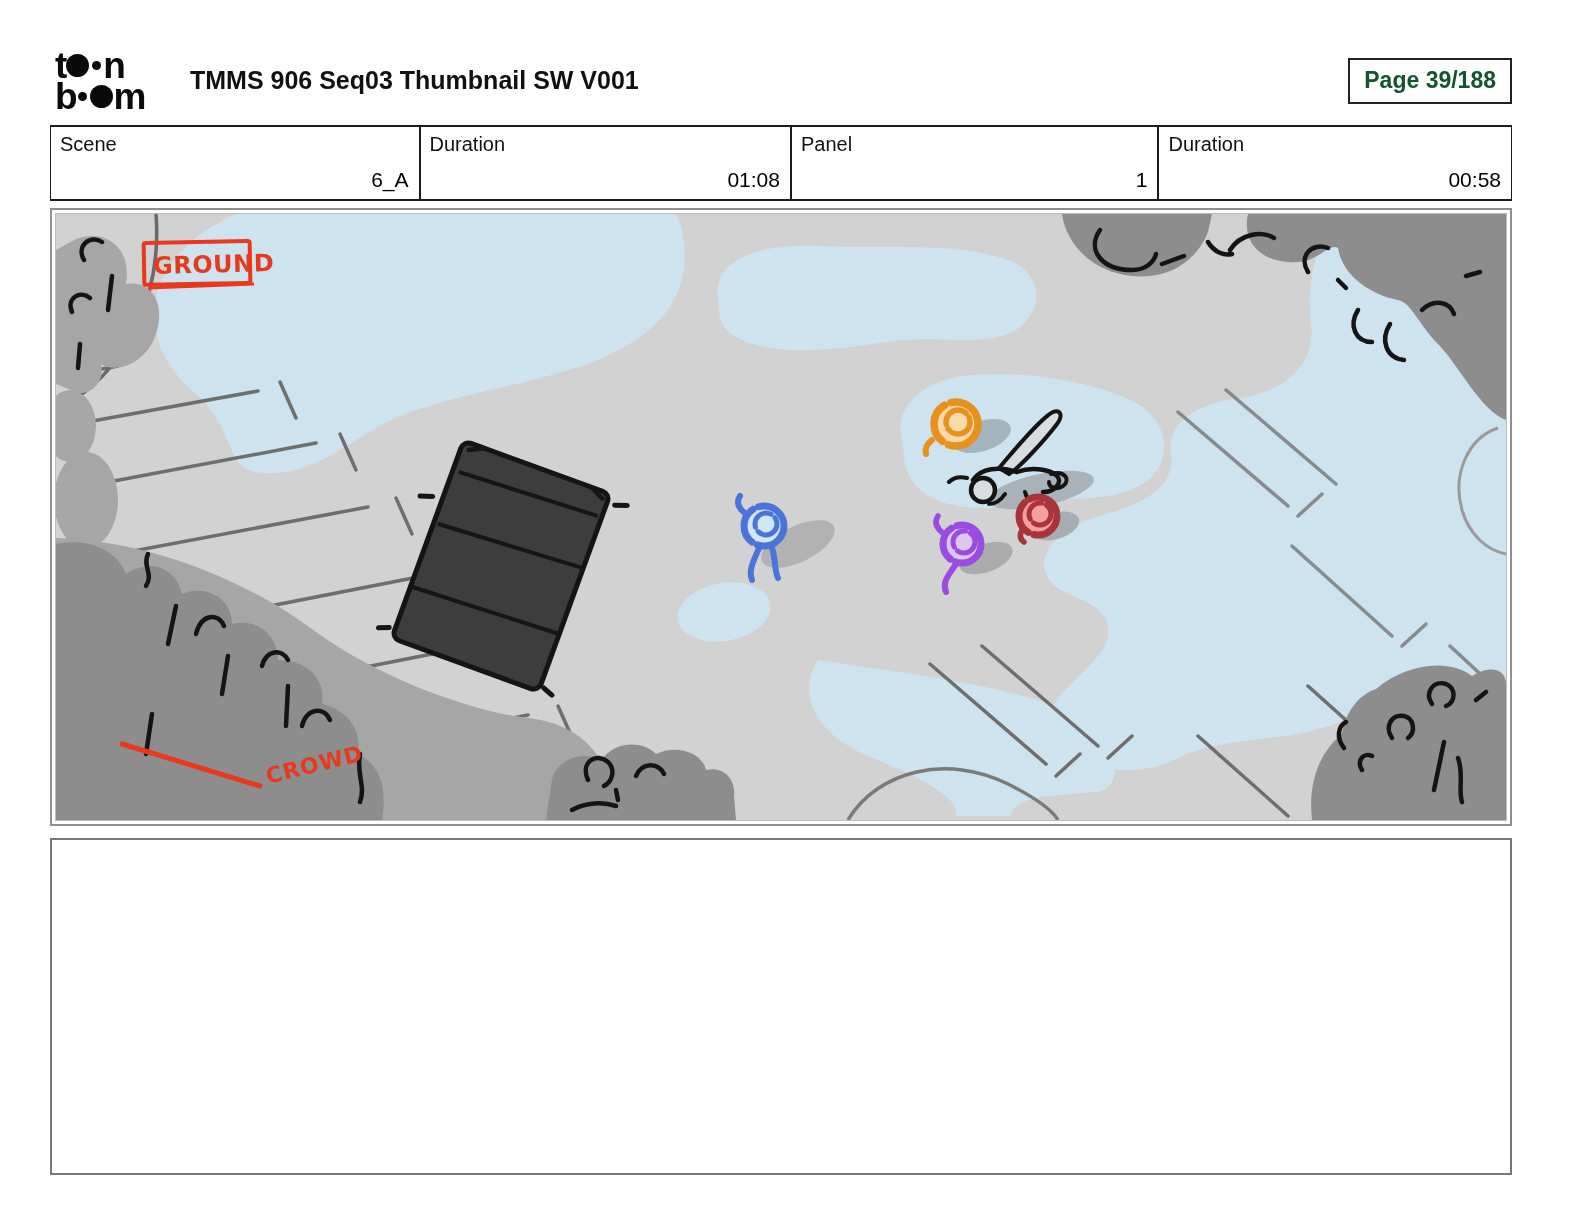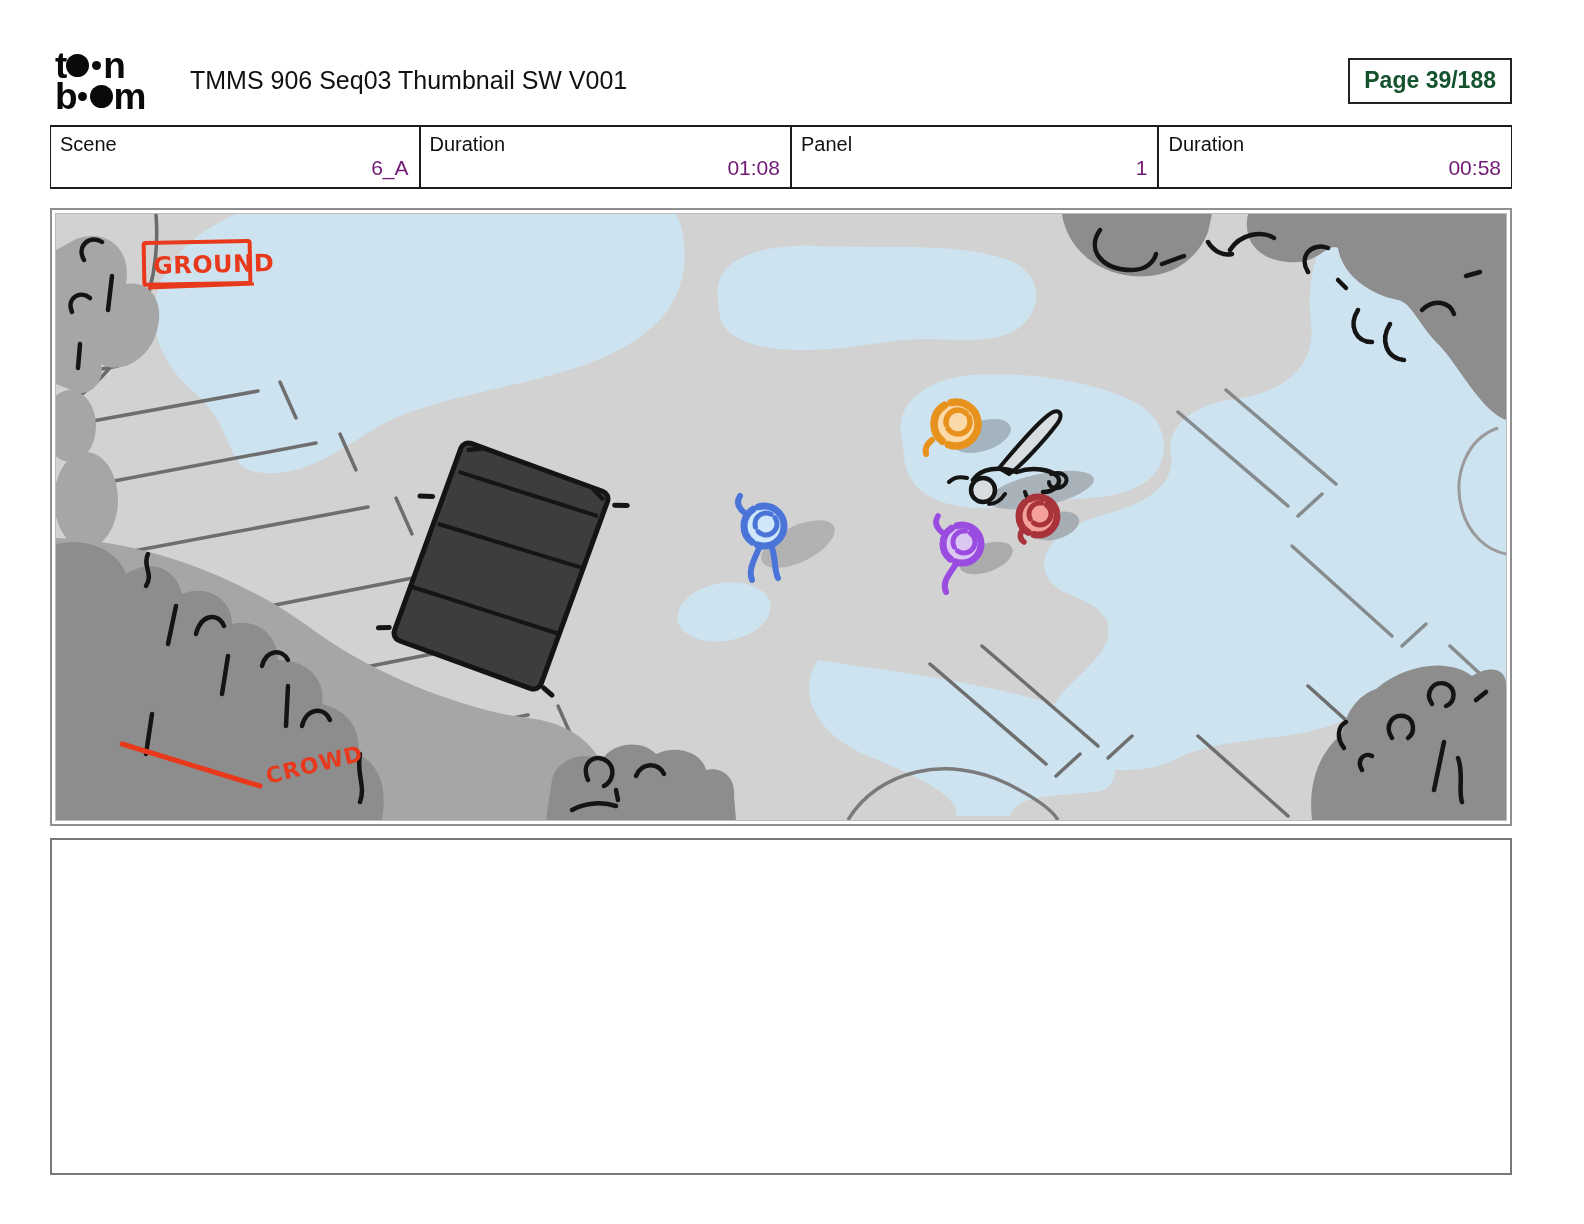--- a/index.html
+++ b/index.html
@@ -7,32 +7,32 @@
   body { font-family:"Liberation Sans", sans-serif; color:#1a1a1a; }
   .page { position:relative; width:1584px; height:1224px; background:#fff; overflow:hidden; }
 
   
   .header { position:absolute; left:50px; top:48px; width:1462px; height:72px; }
   .logo { position:absolute; left:5px; top:2px; width:130px; font-weight:700; letter-spacing:-2px;
           font-size:37px; line-height:0.80; color:#0a0a0a; }
   .logo .row { display:flex; align-items:center; height:31px; }
   .logo .dot-big { width:23px; height:23px; border-radius:50%; background:#0a0a0a; display:inline-block; margin:0 1px; }
   .logo .dot-sm  { width:9px;  height:9px;  border-radius:50%; background:#0a0a0a; display:inline-block; margin:0 2px; }
-  .doc-title { position:absolute; left:140px; top:18px; font-size:25px; font-weight:400; color:#111;text-align:center; }
+  .doc-title { position:absolute; left:140px; top:18px; font-size:25px; font-weight:700; color:#111;text-align:center; }
   .page-box { position:absolute; right:0; top:10px; border:2px solid #222; padding:7px 14px 8px 14px;
               font-size:23px; font-weight:700; color:#14532d; background:#fff; }
 
   
-  .info-row { position:absolute; left:50px; top:125px; width:1462px; height:64px; display:flex;
+  .info-row { position:absolute; left:50px; top:125px; width:1462px; height:76px; display:flex;
               border-top:2px solid #1c1c1c; border-bottom:2px solid #1c1c1c;
               border-left:1px solid #1c1c1c; border-right:1px solid #1c1c1c; background:#fff; }
   .info-cell { position:relative; height:100%; border-right:2px solid #1c1c1c; }
   .info-cell:last-child { border-right:none; }
   .info-cell .lbl { position:absolute; left:9px; top:6px; font-size:20px; color:#111; }
-  .info-cell .val { position:absolute; right:10px; bottom:7px; font-size:21px; color:#701a75; }
+  .info-cell .val { position:absolute; right:10px; bottom:7px; font-size:21px; color:#000000; }
   .c0 { width:370px; } .c1 { width:372px; } .c2 { width:368px;text-decoration:underline; } .c3 { width:352px; }
 
   
   .panel { position:absolute; left:50px; top:208px; width:1462px; height:618px;
            border:2px solid #8f8f8f; background:#fff; padding:4px; }
   .panel-inner { width:100%; height:100%; outline:1px solid #bdbdbd; }
   .panel-inner svg { display:block; width:100%; height:100%; }
 
   
   .caption-box { position:absolute; left:50px; top:838px; width:1462px; height:337px;

